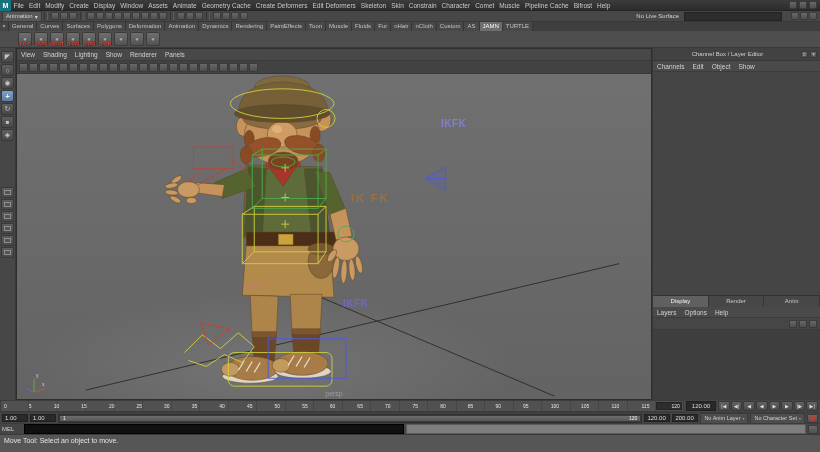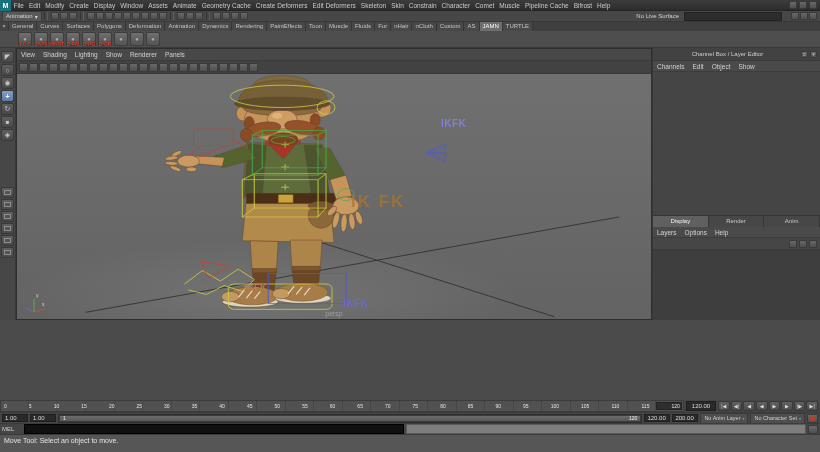--- a/index.html
+++ b/index.html
@@ -41,21 +41,21 @@
   #shelf{position:absolute;left:0;top:31px;right:0;height:17px;background:#4e4e4e;display:flex;align-items:center;
          gap:2px;padding-left:18px;border-bottom:1px solid #383838;box-sizing:border-box;}
   .shelf-item{position:relative;width:14px;height:14px;}
   .shelf-ico{position:absolute;inset:0;background:linear-gradient(#6f6f6f,#535353);border:1px solid #3c3c3c;border-radius:2px;
              display:flex;align-items:center;justify-content:center;color:#a9bdcb;}
   .shelf-ico::before{content:"●";font-size:6px;opacity:.8;}
   .shelf-lbl{position:absolute;left:-1px;right:-1px;bottom:-1px;font-size:5px;font-weight:bold;text-align:center;
              text-shadow:0 0 1px #000;line-height:5px;}
 
   
-  #main{position:absolute;left:0;top:48px;width:820px;height:272px;}
+  #main{position:absolute;left:0;top:48px;width:820px;height:352px;}
 
   #toolbox{position:absolute;left:0;top:0;width:16px;height:100%;background:#474747;border-right:1px solid #383838;
            box-sizing:border-box;display:flex;flex-direction:column;align-items:center;padding-top:3px;}
   .tools,.layouts{display:flex;flex-direction:column;gap:1px;}
   .layouts{margin-top:46px;}
   .tool{width:13px;height:12px;display:flex;align-items:center;justify-content:center;font-size:7px;color:#c6c6c6;
         background:linear-gradient(#5e5e5e,#484848);border:1px solid #393939;border-radius:2px;box-sizing:border-box;}
   .tools .tool:nth-child(1)::before{content:"◤";}
   .tools .tool:nth-child(2)::before{content:"○";}
   .tools .tool:nth-child(3)::before{content:"◉";}
@@ -75,21 +75,21 @@
             border-bottom:1px solid #3a3a3a;flex:0 0 auto;}
   .vp-menu{padding:0 4px;}
   .vp-icons{height:12px;background:#424242;display:flex;align-items:center;gap:1px;padding:0 2px;
             border-bottom:1px solid #383838;flex:0 0 auto;}
   .vpi{width:9px;height:9px;}
   #vp3d{position:relative;flex:1;background:linear-gradient(#707070,#636363);overflow:hidden;}
   #scene{position:absolute;left:0;top:0;width:100%;height:100%;}
   .vp-labels{position:absolute;inset:0;pointer-events:none;}
   .vp-label{position:absolute;font-weight:bold;opacity:.85;letter-spacing:.5px;}
   .vp-labels .vp-label:nth-child(1){left:424px;top:44px;font-size:10px;}
-  .vp-labels .vp-label:nth-child(2){left:334px;top:118px;font-size:17px;letter-spacing:2px;opacity:.75;}
+  .vp-labels .vp-label:nth-child(2){left:334px;top:118px;font-size:11px;letter-spacing:2px;opacity:.75;}
   .vp-labels .vp-label:nth-child(3){left:227px;top:208px;font-size:9px;}
   .vp-labels .vp-label:nth-child(4){left:326px;top:224px;font-size:10px;}
   .persp-label{position:absolute;bottom:2px;left:50%;transform:translateX(-50%);font-size:7px;color:#9d9d9d;}
   .axis{position:absolute;left:4px;bottom:3px;width:26px;height:26px;}
   .axis .ax{position:absolute;font-size:5px;color:#d8d8d8;}
 
   
   #rightpanel{position:absolute;left:652px;top:0;width:168px;height:100%;background:#484848;display:flex;
               flex-direction:column;border-left:1px solid #383838;box-sizing:border-box;}
   .rp-title{height:12px;display:flex;align-items:center;font-size:6px;color:#d0d0d0;padding:0 3px;background:#424242;

